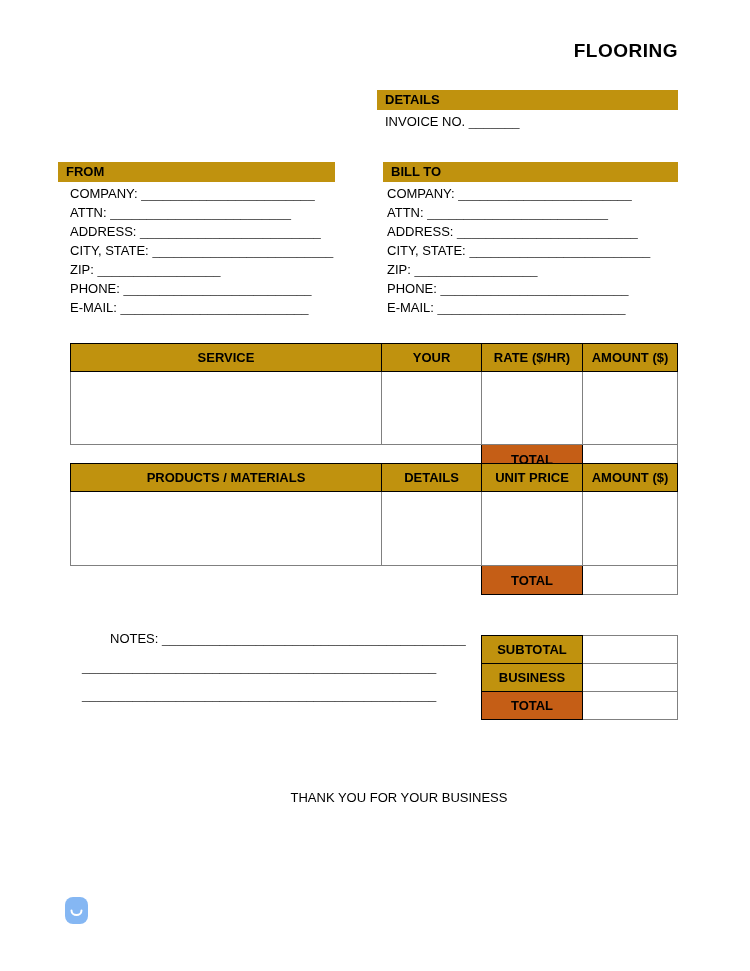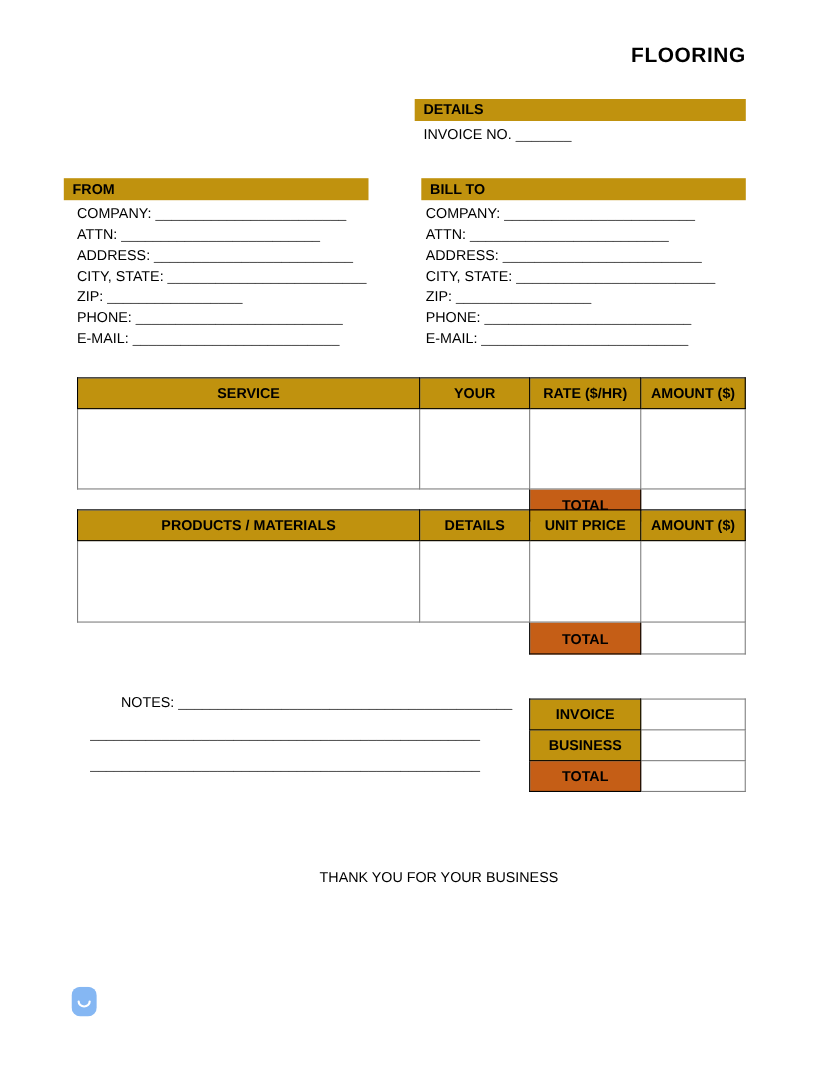--- a/index.html
+++ b/index.html
@@ -169,21 +169,21 @@
   <div class="blank">_________________________________________________</div>
 </div>
 
 <table class="abs summary" style="left:481px;top:635px;">
   <colgroup>
       <col style="width:101px">
       <col style="width:95px">
     </colgroup>
   <tbody>
       <tr>
-    <td class="key">INVOICE</td>
+    <td class="key">SUBTOTAL</td>
     <td class="val"></td>
   </tr>
   <tr>
     <td class="key">BUSINESS</td>
     <td class="val"></td>
   </tr>
   <tr>
     <td class="key orange">TOTAL</td>
     <td class="val"></td>
   </tr>

